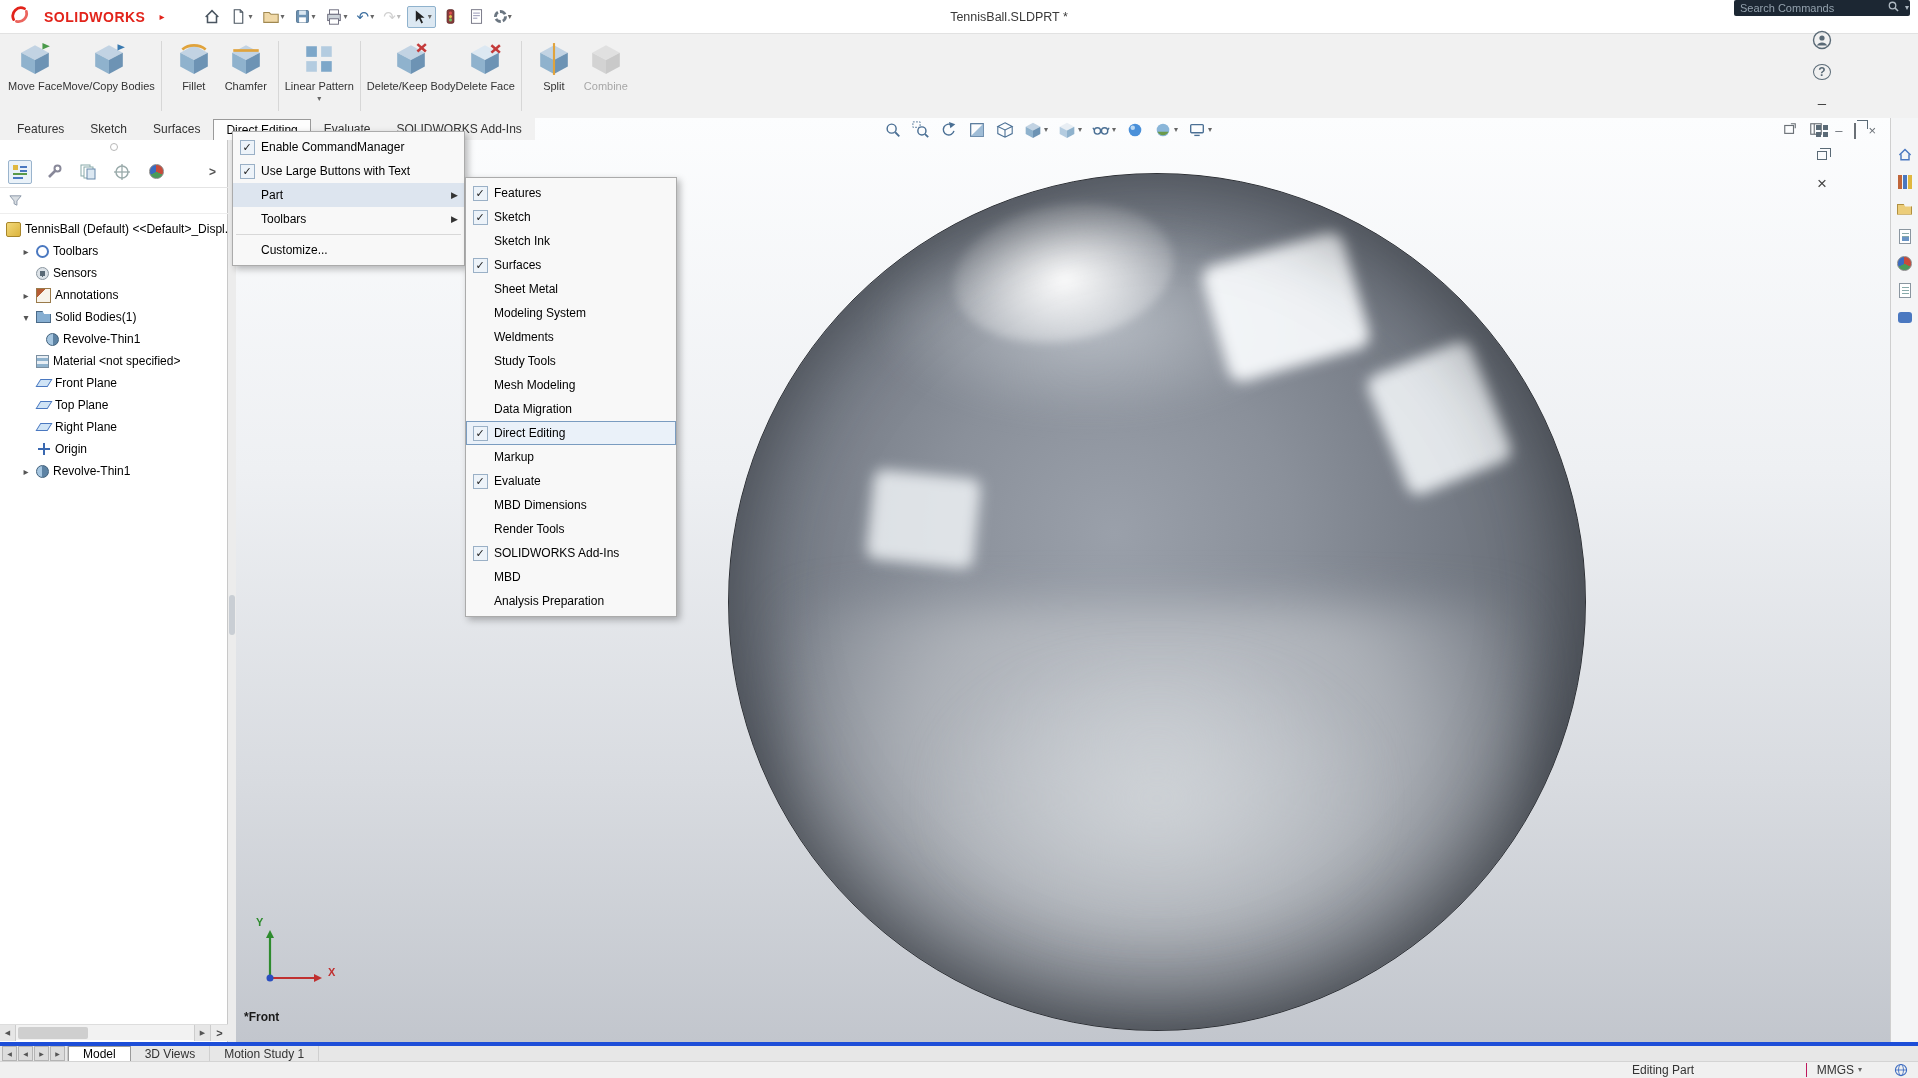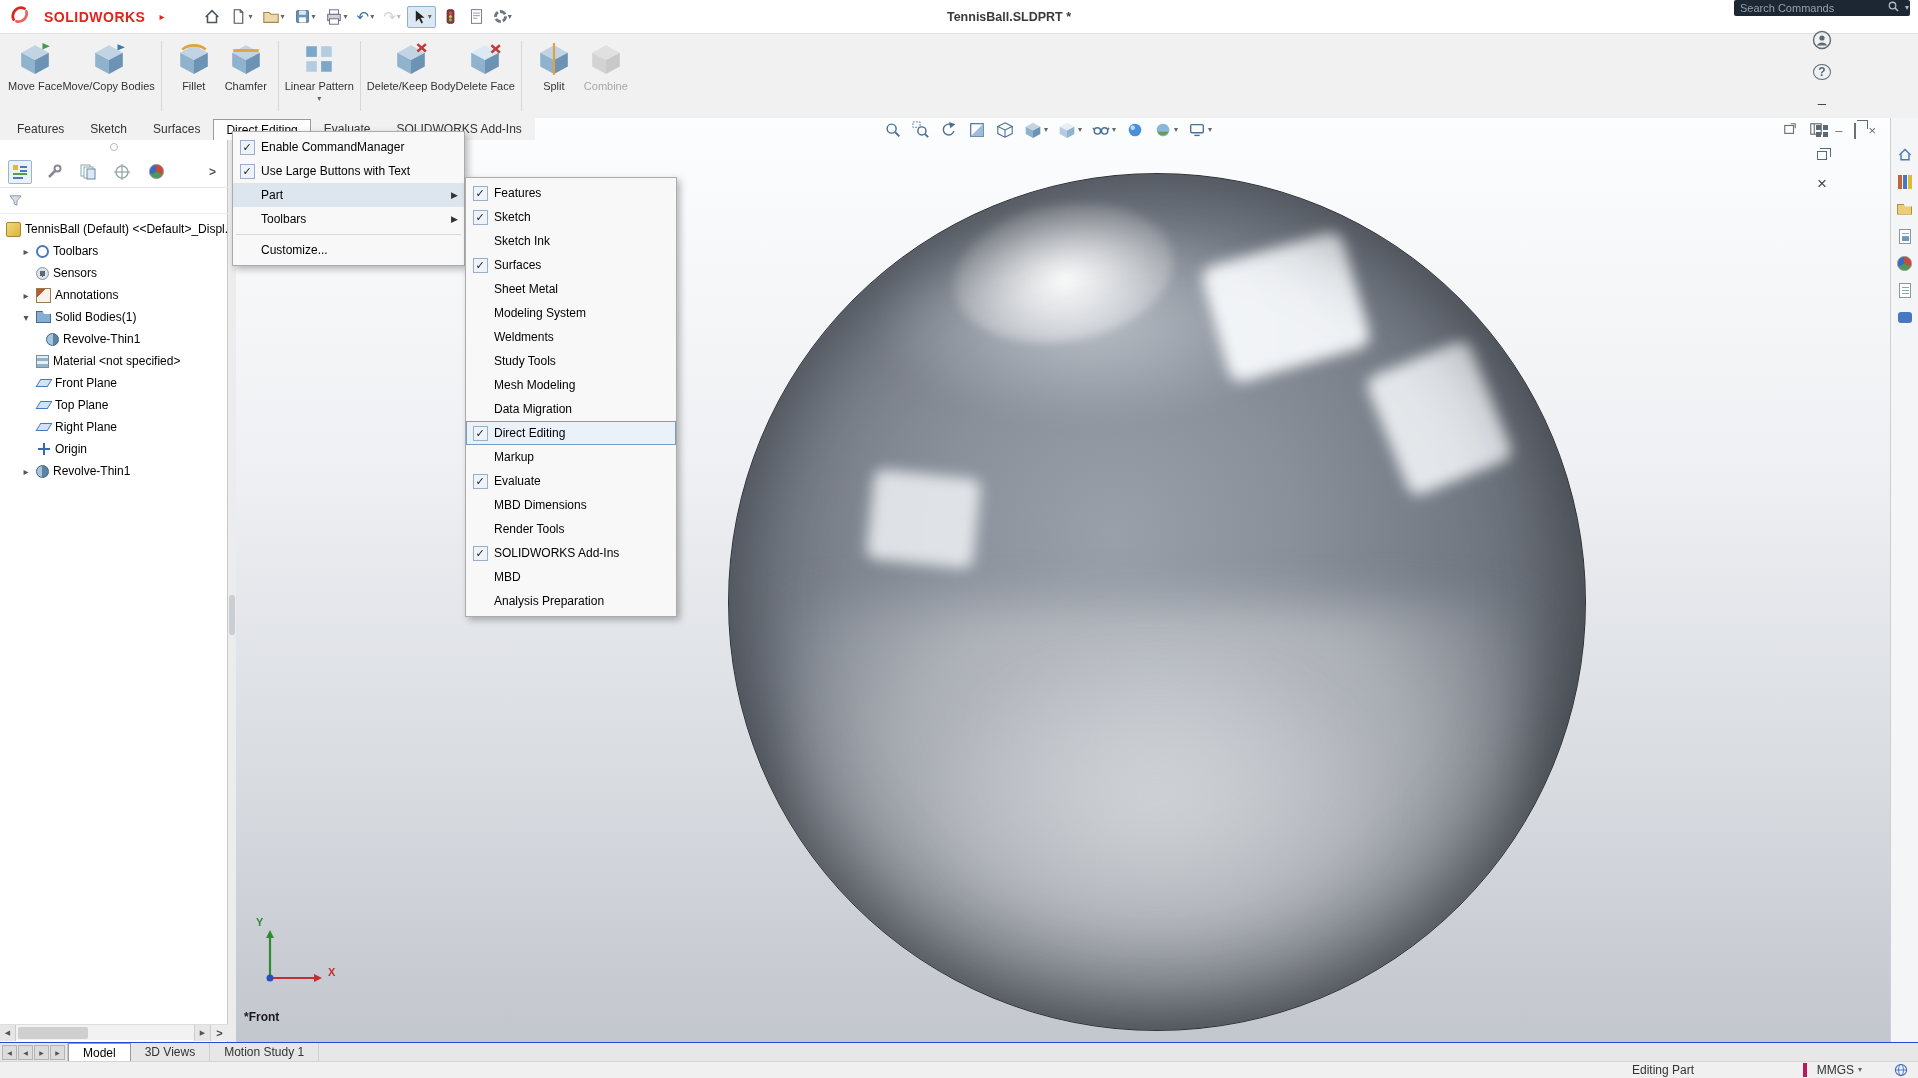--- a/index.html
+++ b/index.html
@@ -14,21 +14,21 @@
 .logo .swarrow{color:#e2231a;font-size:10px;}
 .qat{display:flex;align-items:center;gap:3px;margin-left:26px;}
 .qbtn{display:flex;align-items:center;gap:1px;padding:2px 3px;border-radius:2px;color:#4a5560;}
 .qbtn svg{display:block;}
 .dd{font-size:8px;color:#666;line-height:1;}
 .qbtn.pressed{background:#dce8f2;border:1px solid #8fb2cd;}
 .qbtn.gray{opacity:.45;}
 .glyph{font-size:15px;color:#3c6e9f;line-height:1;}
 .glyph.gray{color:#999;}
 .gear{width:13px;height:13px;border:3px dashed #6a7580;border-radius:50%;}
-.doc-title{position:absolute;left:620px;right:520px;text-align:center;top:0;height:34px;line-height:34px;font-size:12.5px;color:#3a3a3a;font-weight:bold;}
+.doc-title{position:absolute;left:620px;right:520px;text-align:center;top:0;height:34px;line-height:34px;font-size:12.5px;color:#3a3a3a;}
 .tb-right{position:absolute;right:8px;top:0;height:34px;display:flex;align-items:center;gap:14px;flex-direction:column;}
 .searchbox{width:176px;height:22px;background:#1c2733;border-radius:2px;display:flex;align-items:center;padding:0 6px;gap:5px;}
 .searchbox input{flex:1;background:transparent;border:0;outline:0;color:#cfd6dc;font-size:11px;font-family:"Liberation Sans",sans-serif;}
 .searchbox input::placeholder{color:#93a1ad;}
 .circle-btn{width:20px;height:20px;border-radius:50%;display:flex;align-items:center;justify-content:center;color:#5a6a76;}
 .help-circle{width:18px;height:18px;border:1.6px solid #5a6a76;border-radius:50%;font-size:12px;font-weight:bold;display:flex;align-items:center;justify-content:center;color:#5a6a76;}
 .winbtn{width:22px;height:22px;display:flex;align-items:center;justify-content:center;color:#444;font-size:15px;}
 .grid4{width:12px;height:12px;display:grid;grid-template-columns:1fr 1fr;grid-template-rows:1fr 1fr;gap:2px;}
 .grid4 i{background:#5a6a76;}
 .restoreic{width:10px;height:9px;border:1.5px solid #5a6a76;position:relative;}
@@ -125,30 +125,30 @@
 .mi{height:24px;display:flex;align-items:center;font-size:12px;color:#000;position:relative;padding-right:18px;}
 .mi.open{background:#dde5ef;}
 .mi.sel{background:#eaf1f9;box-shadow:inset 0 0 0 1px #7a9cc0;}
 .mcheckcol{width:28px;flex:none;display:flex;align-items:center;justify-content:center;}
 .mchk{width:15px;height:15px;border:1px solid #9ab0c6;background:#edf3f9;display:flex;align-items:center;justify-content:center;font-size:11px;color:#1a1a1a;visibility:hidden;}
 .mi.checked .mchk{visibility:visible;}
 .msub{position:absolute;right:6px;font-size:9px;color:#333;}
 .msep{height:1px;background:#d8d8d8;margin:3px 3px;}
 
 
-.bottomtabs{position:absolute;left:0;top:1042px;width:1918px;height:19px;background:#e7e7e7;border-top:1px solid #1d4ed8;display:flex;align-items:stretch;z-index:8;}
+.bottomtabs{position:absolute;left:0;top:1042px;width:1918px;height:19px;background:#e7e7e7;border-top:4px solid #1d4ed8;display:flex;align-items:stretch;z-index:8;}
 .navbtns{display:flex;align-items:center;gap:1px;padding:0 2px;border-right:1px solid #c8c8c8;}
 .navbtn{width:15px;height:15px;background:#dcdcdc;border:1px solid #b4b4b4;display:flex;align-items:center;justify-content:center;font-size:6px;color:#555;}
 .btab{padding:0 14px;display:flex;align-items:center;font-size:12px;color:#333;border-right:1px solid #cfcfcf;}
 .btab.active{background:#ffffff;border:1px solid #9a9a9a;border-bottom:0;color:#000;}
 
 
 .statusbar{position:absolute;left:0;top:1061px;width:1918px;height:17px;background:#f0f0f0;border-top:1px solid #d4d4d4;z-index:8;font-size:12px;color:#333;}
 .sb-mode{position:absolute;right:224px;top:1px;}
-.sb-units{position:absolute;right:56px;top:1px;display:flex;align-items:center;gap:4px;border-left:4px solid #be185d;padding-left:10px;margin-left:16px;}
+.sb-units{position:absolute;right:56px;top:1px;display:flex;align-items:center;gap:4px;border-left:1px solid #be185d;padding-left:10px;margin-left:16px;}
 .sb-globe{position:absolute;right:10px;top:1px;}
 </style>
 </head>
 <body>
 
 <div id="app">
 
   <div class="titlebar">
     <div class="logo">
       <span><svg width="20" height="20" viewBox="0 0 22 22">

